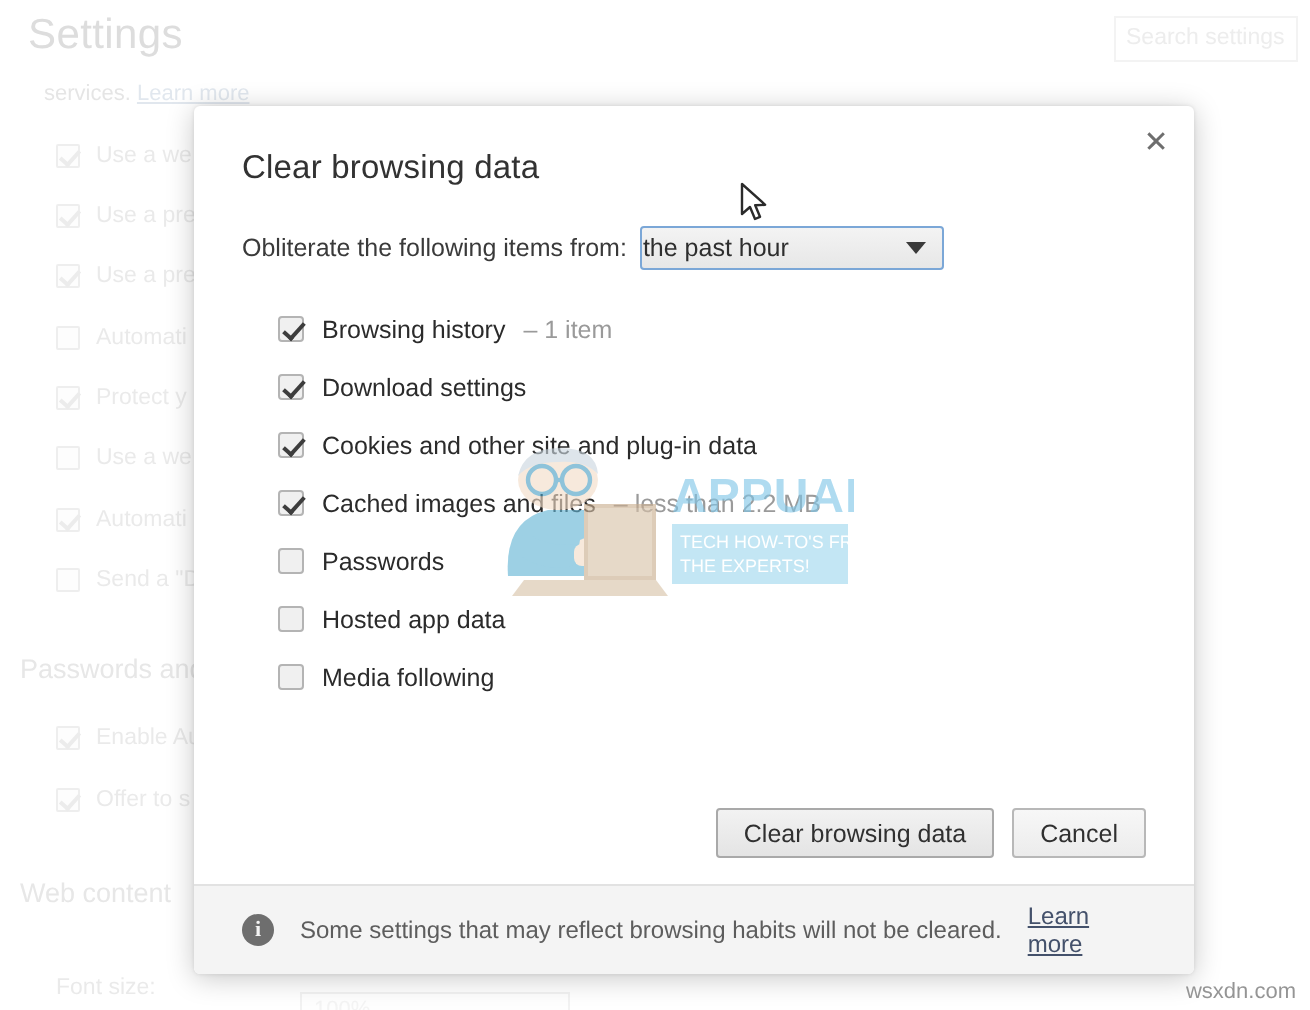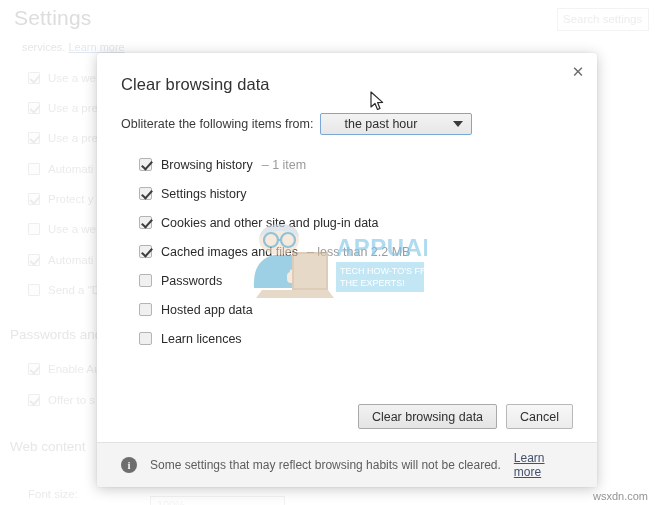--- a/index.html
+++ b/index.html
@@ -195,21 +195,21 @@
     border: 1px solid #7ba7d7;
     border-radius: 2px;
     background: linear-gradient(to bottom, #f3f3f3 0%, #e7e7e7 100%);
     display: flex;
     align-items: center;
     cursor: pointer;
   }
   .select-value {
     font-size: 12.5px;
     color: #2e2e2e;
-    padding-left: 23px;
+    padding-left: 0;
     white-space: nowrap;
   }
   .select-arrow {
     position: absolute;
     right: 8px;
     top: 50%;
     transform: translateY(-50%);
     width: 0; height: 0;
     border-left: 5px solid transparent;
     border-right: 5px solid transparent;
@@ -438,21 +438,21 @@
     <div class="cb-list">
 
       <div class="cb-row">
         <span class="cb on"></span>
         <span class="cb-label">Browsing history</span>
         <span class="cb-detail">–  1 item</span>
       </div>
 
       <div class="cb-row">
         <span class="cb on"></span>
-        <span class="cb-label">Settings history</span>
+        <span class="cb-label">Download settings</span>
         <span class="cb-detail"></span>
       </div>
 
       <div class="cb-row">
         <span class="cb on"></span>
         <span class="cb-label">Cookies and other site and plug-in data</span>
         <span class="cb-detail"></span>
       </div>
 
       <div class="cb-row">
@@ -469,21 +469,21 @@
 
 
       <div class="cb-row">
         <span class="cb"></span>
         <span class="cb-label">Hosted app data</span>
         <span class="cb-detail"></span>
       </div>
 
       <div class="cb-row">
         <span class="cb"></span>
-        <span class="cb-label">Learn licences</span>
+        <span class="cb-label">Media following</span>
         <span class="cb-detail"></span>
       </div>
 
     </div>
 
     <div class="btn-row">
       <button class="btn btn-primary">Clear browsing data</button>
       <button class="btn">Cancel</button>
     </div>
 

